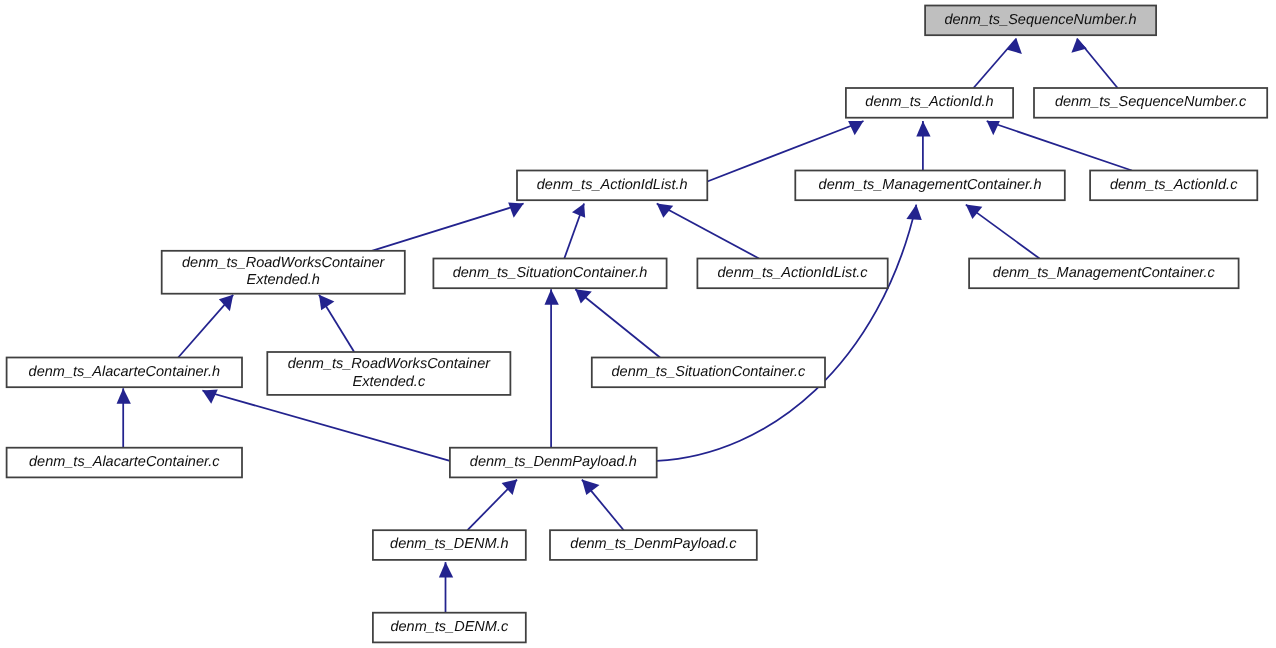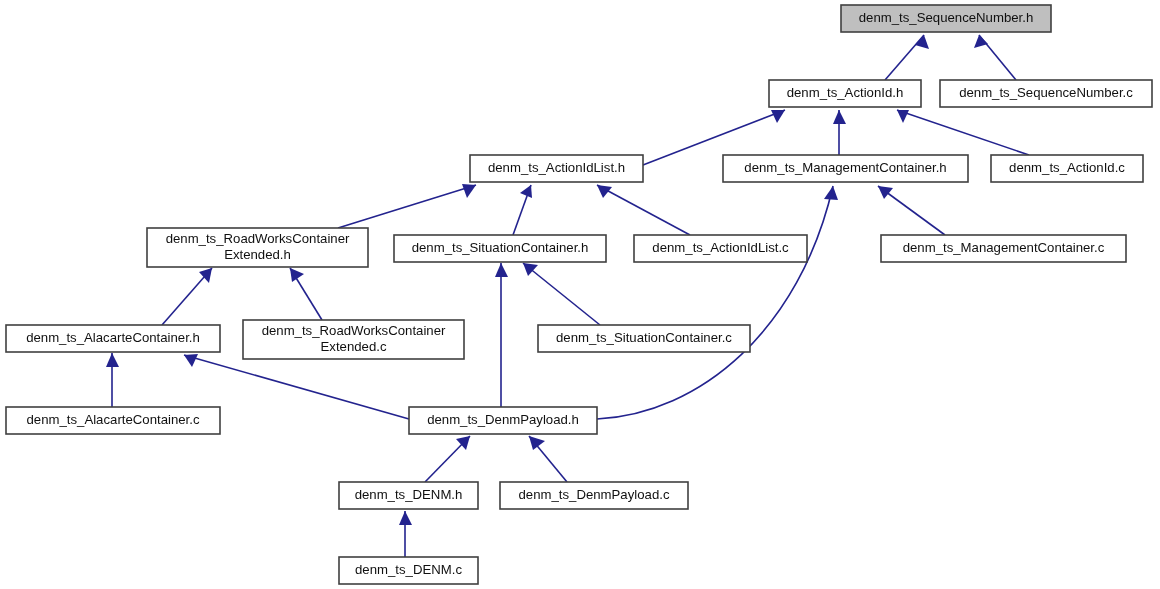--- a/index.html
+++ b/index.html
@@ -10,20 +10,21 @@
   body {
     width: 1160px;
     height: 589px;
     font-family: "Liberation Sans", sans-serif;
     overflow: hidden;
   }
   #graph-root {
     position: relative;
     width: 1160px;
     height: 589px;
+    font-style: italic;
   }
   svg.graph-canvas {
     position: absolute;
     top: 0;
     left: 0;
     width: 1160px;
     height: 589px;
     display: block;
   }
   .node-box {

